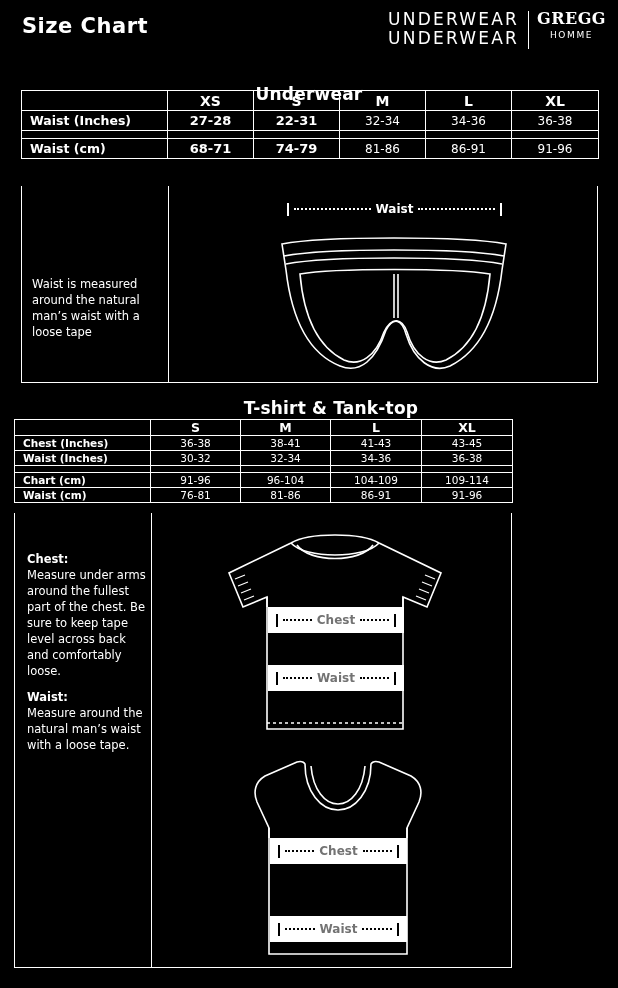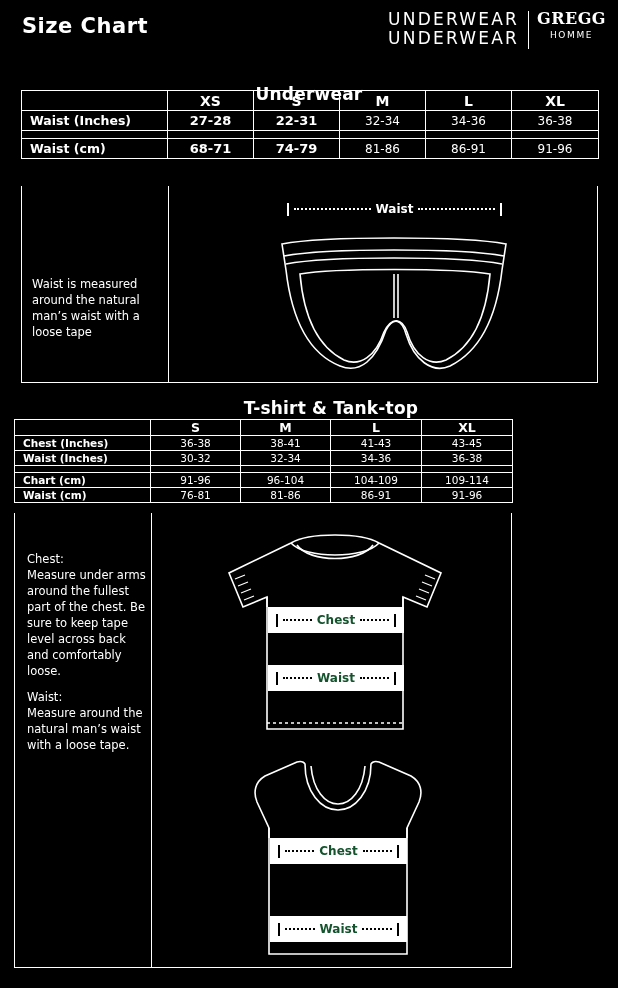--- a/index.html
+++ b/index.html
@@ -159,30 +159,30 @@
     border: 1px solid #fff;
     border-top: none;
   }
   #ts-pic .divider {
     position: absolute;
     left: 136px; top: 0;
     width: 1px; height: 455px;
     background: #fff;
   }
   #ts-note { left: 12px; top: 38px; width: 120px; }
-  .note b { font-weight: normal; }
+  .note b { font-weight: bold; }
   .note .blk { display: block; margin-bottom: 10px; }
 
   
   .measure-line {
     display: flex;
     align-items: center;
     font-weight: bold;
     font-size: 12px;
-    color: #14532d;
+    color: #737373;
     justify-content: center;
     font-family: "DejaVu Sans", sans-serif;
   }
   .dots { flex: 1; border-top: 2px dotted #000; margin: 0 5px; height: 0; }
   .cap { width: 2px; height: 13px; background: #000; }
 
   .measure-line.white { color: #fff; }
   .measure-line.white .dots { border-top-color: #fff; }
   .measure-line.white .cap { background: #fff; }
 </style>

